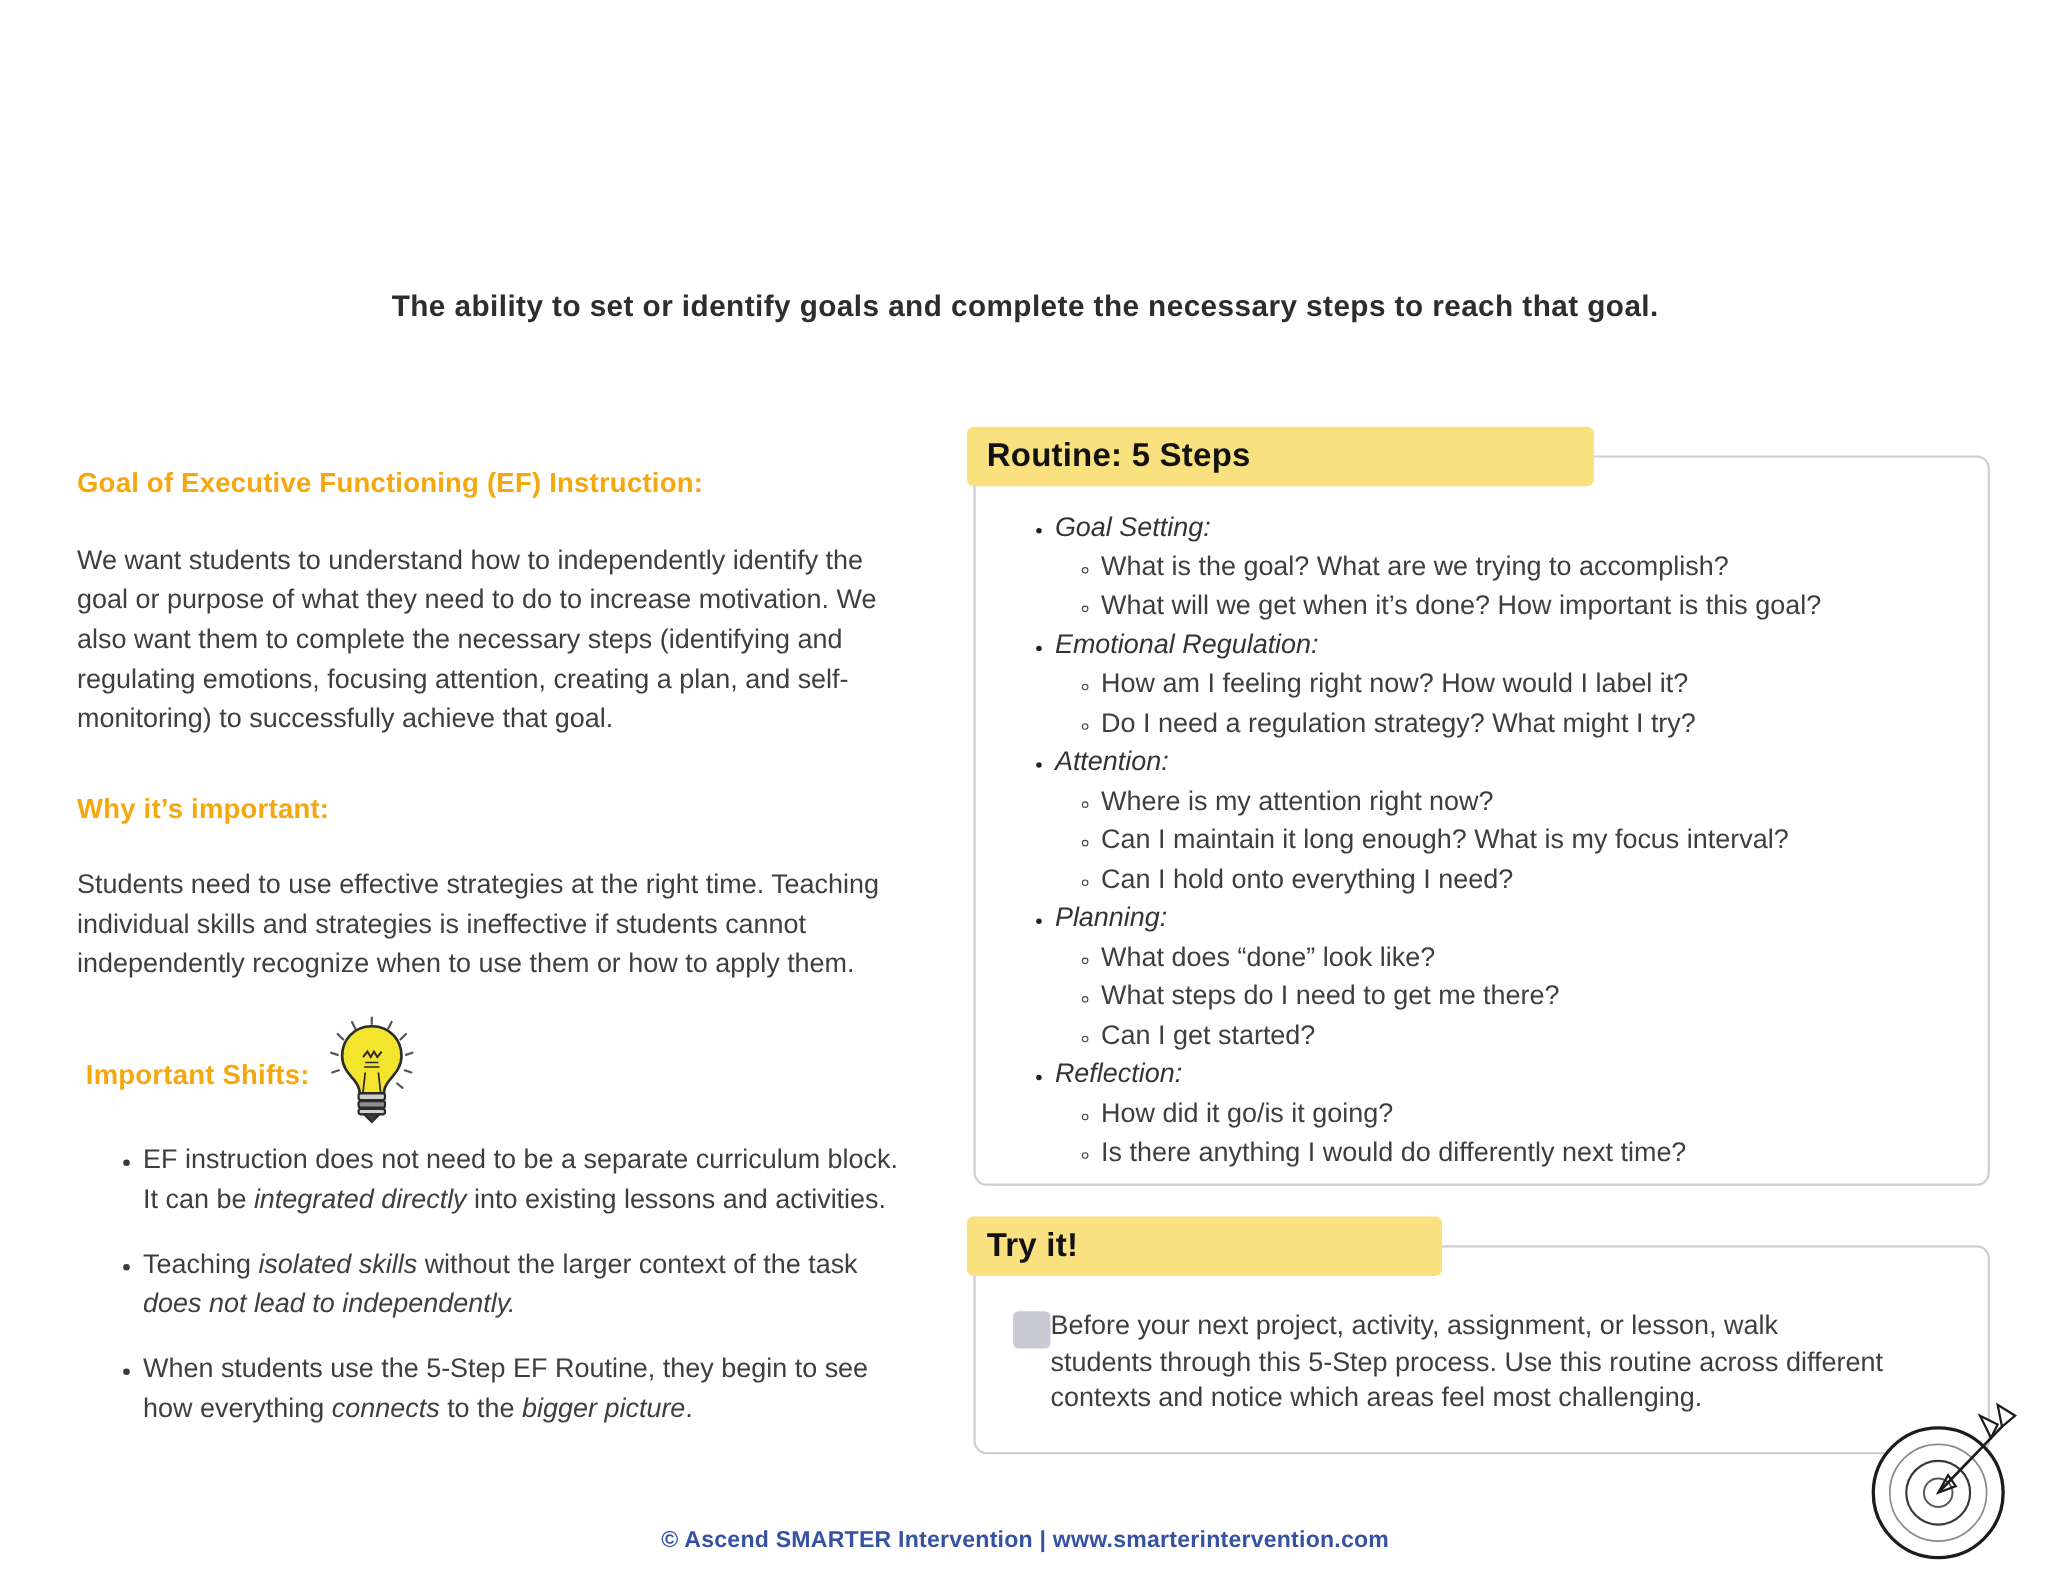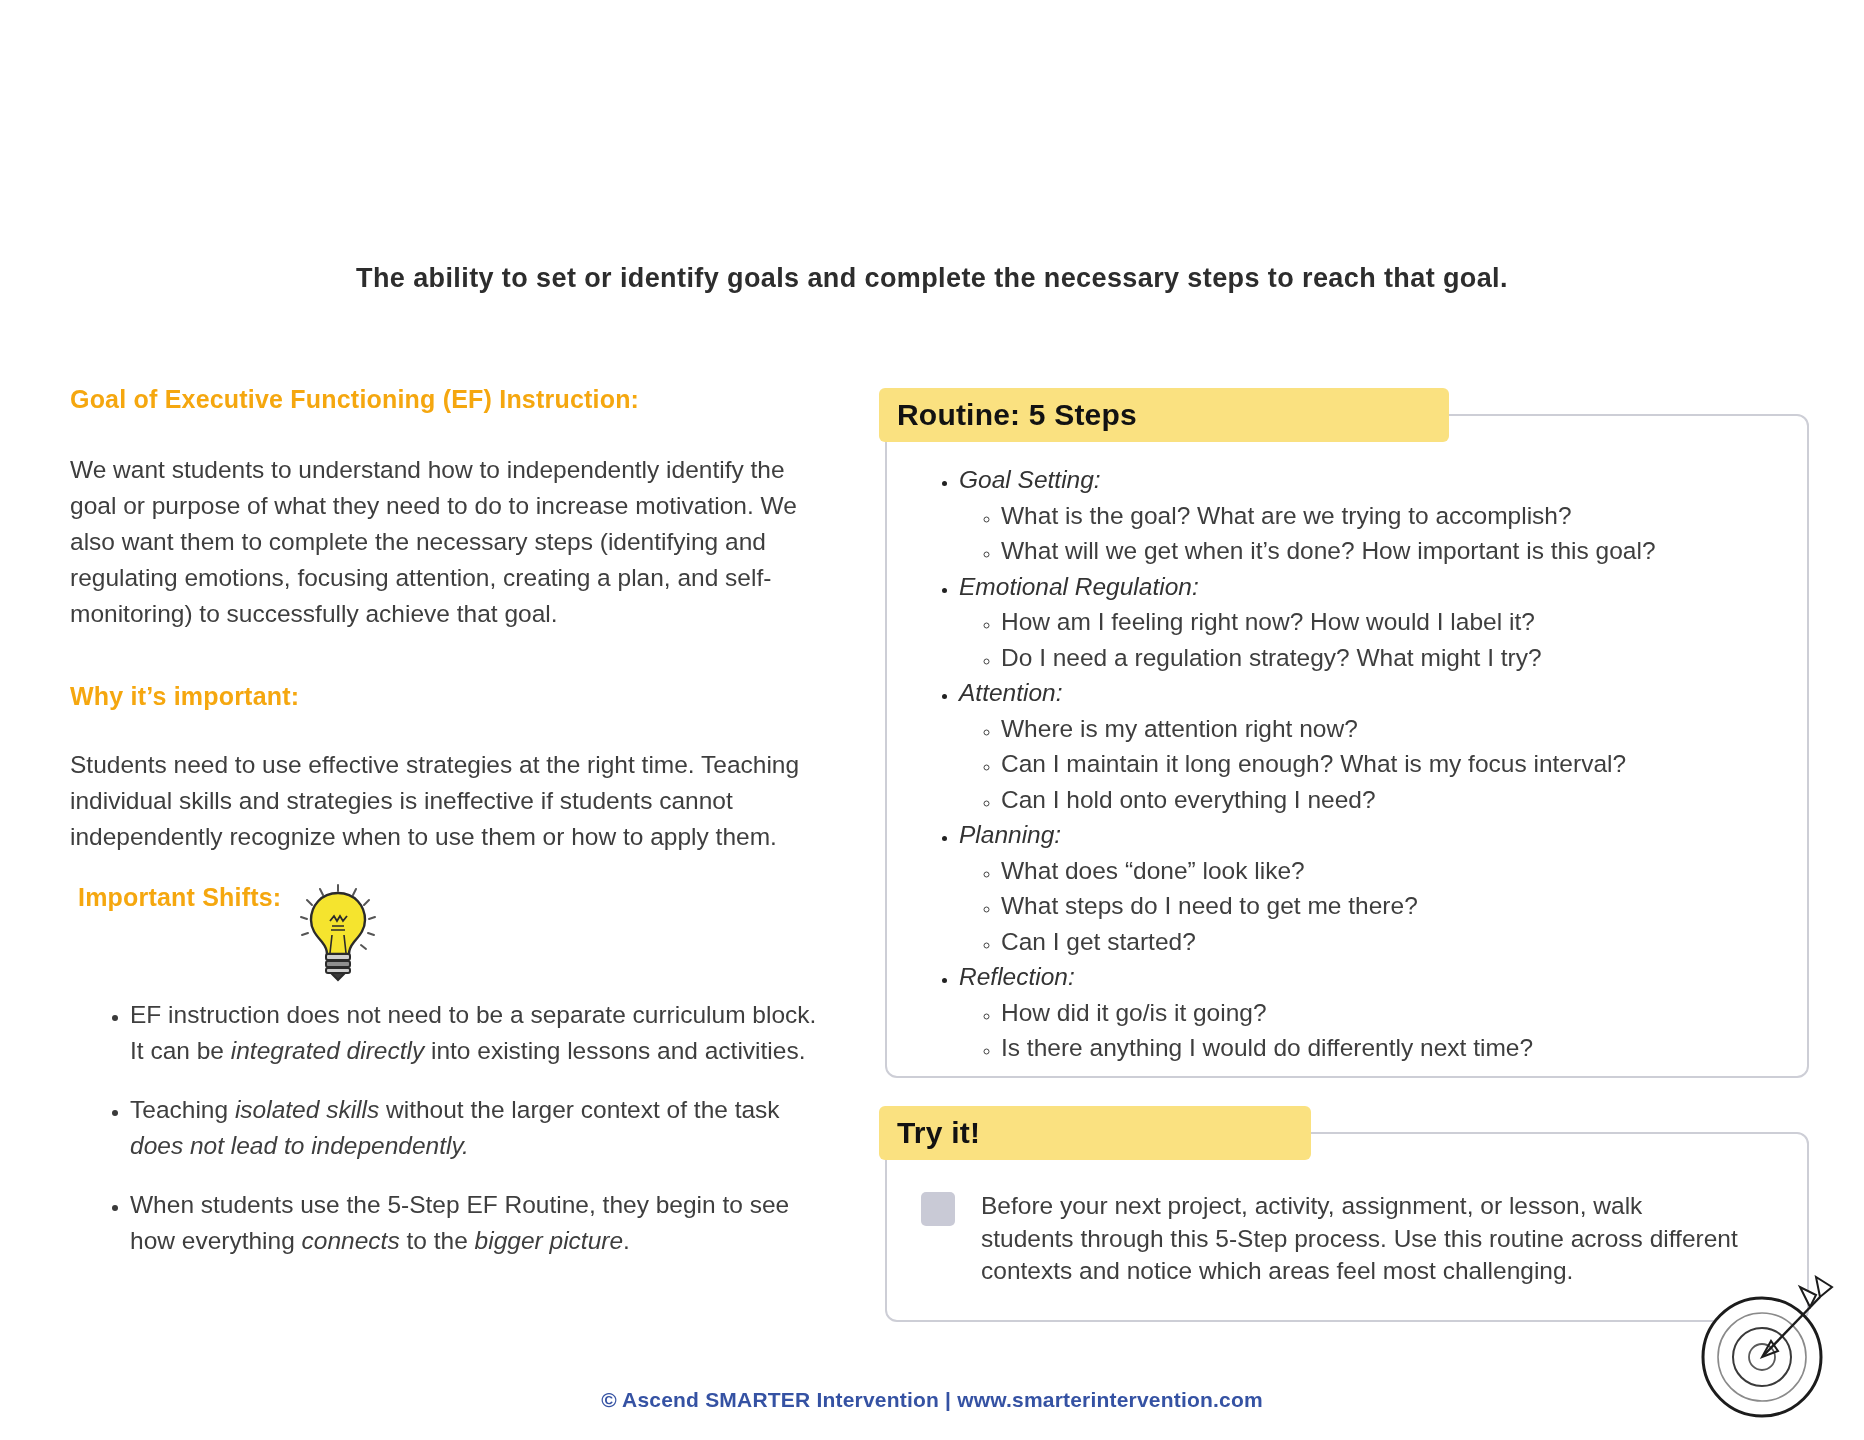--- a/index.html
+++ b/index.html
@@ -15,20 +15,21 @@
   }
   .subtitle {
     position:absolute; top:263px; left:0; width:100%; text-align:center;
     font-size:27px; font-weight:bold; letter-spacing:0.4px; color:#2d2d2d;
   }
   
   .left-col { position:absolute; left:70px; top:385px; width:750px; }
   .section-heading {
     font-size:25px; font-weight:bold; color:var(--heading-orange,#F5A70F);
     letter-spacing:0.2px;
+    margin-top:40px;
   }
   .body-par {
     font-size:24.5px; line-height:36px; color:var(--body-text,#3E3E3E);
   }
   .goal-par { margin-top:38px; }
   .why-heading { margin-top:50px; }
   .why-par { margin-top:36px; }
   .shifts-row { margin-top:28px; display:flex; align-items:flex-start; gap:18px; height:100px; }
   .shifts-row .section-heading { padding-left:8px; }
   .bulb-svg { width:78px; height:100px; flex:0 0 auto; }
@@ -48,21 +49,21 @@
   }
   .routine-box { left:885px; top:414px; width:924px; height:664px; padding:46px 20px 0 28px; }
   .tryit-box   { left:885px; top:1132px; width:924px; height:190px; padding:56px 30px 0 34px; }
   #routine-list { list-style:disc; padding-left:44px; margin:0; color:#333; }
   #routine-list > li { font-size:24.5px; line-height:35.5px; }
   #routine-list > li::marker { font-size:0.72em; color:#222; }
   #routine-list em { font-style:italic; color:#333; }
   ul.questions { list-style:circle; padding-left:42px; margin:0; font-style:normal; }
   ul.questions li { font-size:24.5px; line-height:35.5px; color:#3e3e3e; }
   ul.questions li::marker { font-size:0.72em; color:#444; }
-  .tryit-inner { display:flex; align-items:flex-start; gap:26px; }
+  .tryit-inner { display:flex; align-items:flex-start; }
   .checkbox {
     width:34px; height:34px; border-radius:5px; background:var(--checkbox-gray,#C9CAD6);
     flex:0 0 auto; margin-top:2px; cursor:pointer;
   }
   .tryit-text { font-size:24.5px; line-height:32.5px; color:var(--body-text,#3E3E3E); width:760px; }
   .target-wrap { position:absolute; left:1698px; top:1275px; width:145px; height:150px; z-index:3; }
   
   .footer {
     position:absolute; top:1388px; left:0; width:100%; text-align:center;
     font-size:21px; font-weight:bold; color:var(--footer-blue,#3552A3); letter-spacing:0.2px;

